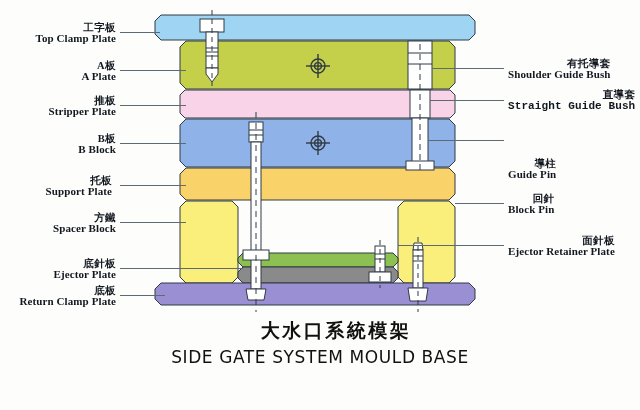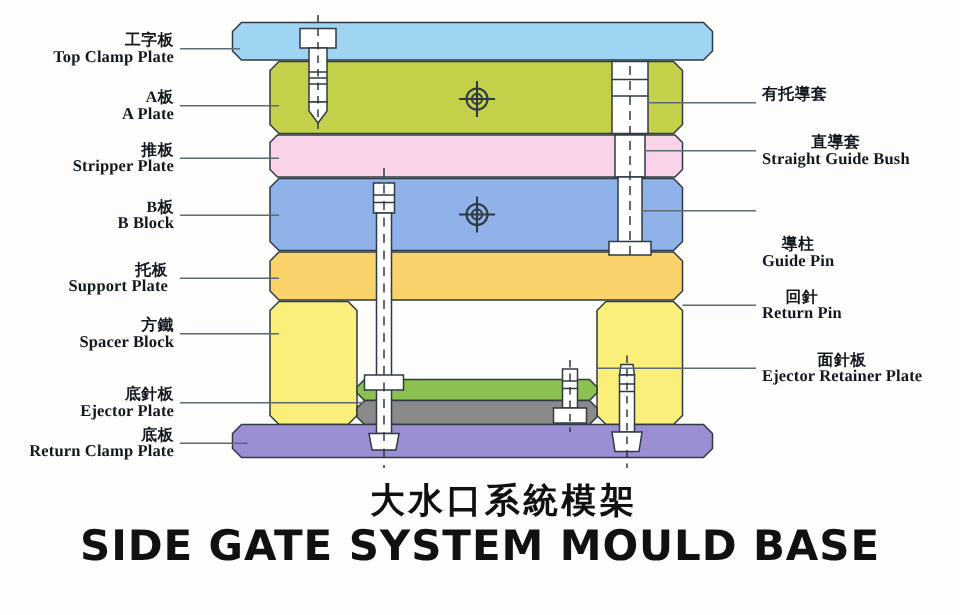--- a/index.html
+++ b/index.html
@@ -17,45 +17,45 @@
     position:absolute;
     line-height:1.08;
     color:#121820;
     font-family:"Liberation Serif", serif;
     font-weight:bold;
     white-space:nowrap;
   }
   .lbl .cn { display:block; font-size:10.5px; letter-spacing:.4px; }
   .lbl .en { display:block; font-size:11px; letter-spacing:.1px; }
   .lbl.right-al { text-align:right; }
-  .lbl.left-al  { text-align:center; }
+  .lbl.left-al  { text-align:right; }
 
   .leader {
     position:absolute;
     height:0;
     border-top:1px solid #5d6a73;
   }
 
   .title {
     position:absolute;
     left:0; width:640px;
     text-align:center;
     color:#111;
   }
   .title .t-cn {
     font-family:"DejaVu Sans", sans-serif;
     font-weight:bold;
-    font-size:23px;
+    font-size:19px;
     letter-spacing:2.5px;
     padding-left:32px;
   }
   .title .t-en {
     font-family:"DejaVu Sans", sans-serif;
-    font-weight:bold;
-    font-size:28px;
+    font-weight:normal;
+    font-size:17px;
     letter-spacing:.6px;
   }
 
   svg.dwg { position:absolute; left:0; top:0; width:640px; height:410px; }
 </style>
 </head>
 <body>
 
 <div id="stage">
 
@@ -178,38 +178,39 @@
   <div class="leader" style="left:120px; top:268px; width:123px;"></div>
 
   <div class="lbl right-al" style="right:524px; top:285px;font-family:Liberation Serif, serif;">
     <span class="cn">底板</span>
     <span class="en">Return Clamp Plate</span>
   </div>
   <div class="leader" style="left:120px; top:295px; width:45px;"></div>
 
   <div class="lbl left-al" style="left:508px; top:58px;">
     <span class="cn">有托導套</span>
+    <span class="en">Shoulder Guide Bush</span>
   </div>
   <div class="leader" style="left:432px; top:68px; width:72px;"></div>
 
-  <div class="lbl left-al" style="left:508px; top:90px;">
+  <div class="lbl left-al" style="left:508px; top:90px;font-family:Liberation Mono, monospace;">
     <span class="cn">直導套</span>
     <span class="en">Straight Guide Bush</span>
   </div>
   <div class="leader" style="left:430px; top:100px; width:74px;"></div>
 
   <div class="lbl left-al" style="left:508px; top:130px;margin-top:28px;">
     <span class="cn">導柱</span>
     <span class="en">Guide Pin</span>
   </div>
   <div class="leader" style="left:428px; top:140px; width:76px;"></div>
 
   <div class="lbl left-al" style="left:508px; top:193px;">
     <span class="cn">回針</span>
-    <span class="en">Return Pin</span>
+    <span class="en">Block Pin</span>
   </div>
   <div class="leader" style="left:455px; top:203px; width:49px;"></div>
 
   <div class="lbl left-al" style="left:508px; top:235px;">
     <span class="cn">面針板</span>
     <span class="en">Ejector Retainer Plate</span>
   </div>
   <div class="leader" style="left:398px; top:245px; width:106px;"></div>
 
   <div class="title" style="top:318px;">

